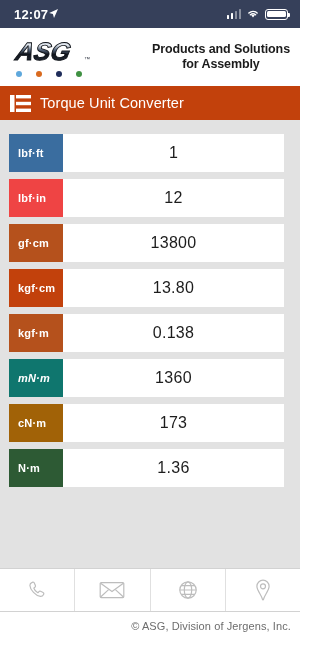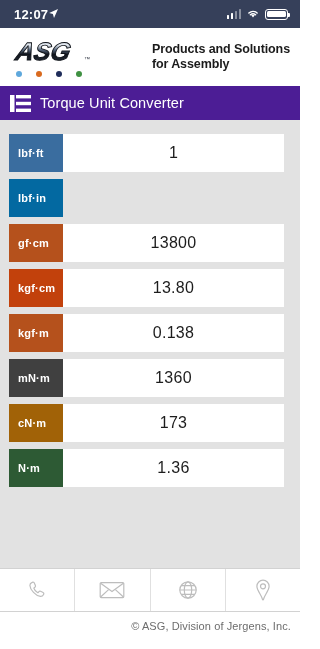--- a/index.html
+++ b/index.html
@@ -108,34 +108,34 @@
     gap: 14px;
     padding-left: 6px;
   }
   .logo-dots i {
     width: 6px;
     height: 6px;
     border-radius: 50%;
     display: block;
   }
   .tagline {
-    text-align: left;
+    text-align: center;
     font-size: 12.5px;
     line-height: 15px;
     color: #1b1b1b;
     font-weight: bold;
     letter-spacing: -.1px;
     padding-right: 2px;
     margin-left: 7px;
   }
 
   
   .navbar {
     height: 34px;
-    background: #4c1d95;
+    background: #c2410c;
     display: flex;
     align-items: center;
     gap: 9px;
     padding: 0 10px;
     box-sizing: border-box;
   }
   .menu-icon {
     width: 21px;
     height: 17px;
     display: block;
@@ -295,41 +295,42 @@
 </div>
 
 <div class="sheet">
 
   <div class="row">
     <div class="unit-tile blue" style="background: rgb(58, 109, 159);">lbf·ft</div>
     <div class="value-field">1</div>
   </div>
 
   <div class="row">
-    <div class="unit-tile blue" style="background: #0369a1;">lbf·in</div>
+    <div class="unit-tile blue" style="background: #ef4444;">lbf·in</div>
+    <div class="value-field">12</div>
   </div>
 
 
   <div class="row">
     <div class="unit-tile orange" style="background: rgb(181, 81, 28);">gf·cm</div>
     <div class="value-field">13800</div>
   </div>
 
   <div class="row">
     <div class="unit-tile orange" style="background: #c2410c;">kgf·cm</div>
     <div class="value-field">13.80</div>
   </div>
 
   <div class="row">
     <div class="unit-tile orange" style="background: rgb(181, 81, 28);">kgf·m</div>
     <div class="value-field">0.138</div>
   </div>
 
   <div class="row">
-    <div class="unit-tile green" style="background: #404040;">mN·m</div>
+    <div class="unit-tile green" style="background: #0f766e; font-style: italic;">mN·m</div>
     <div class="value-field">1360</div>
   </div>
 
   <div class="row">
     <div class="unit-tile green" style="background: #a16207;">cN·m</div>
     <div class="value-field">173</div>
   </div>
 
   <div class="row">
     <div class="unit-tile green" style="background: rgb(45, 90, 52);">N·m</div>

